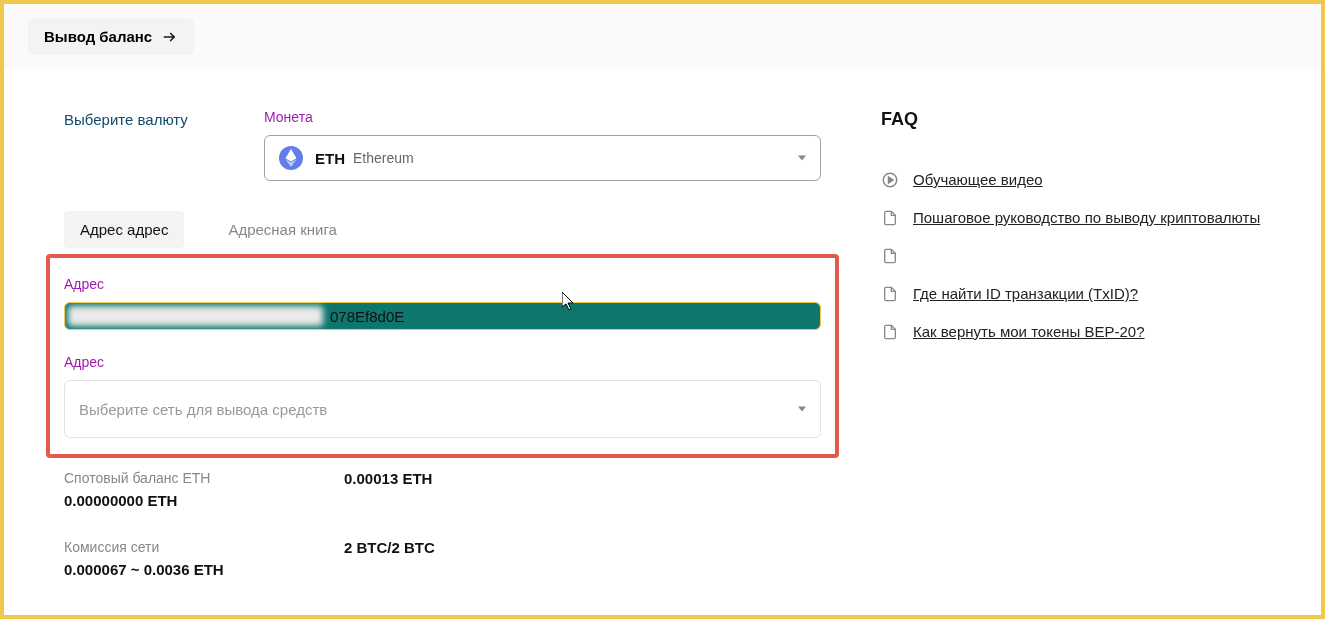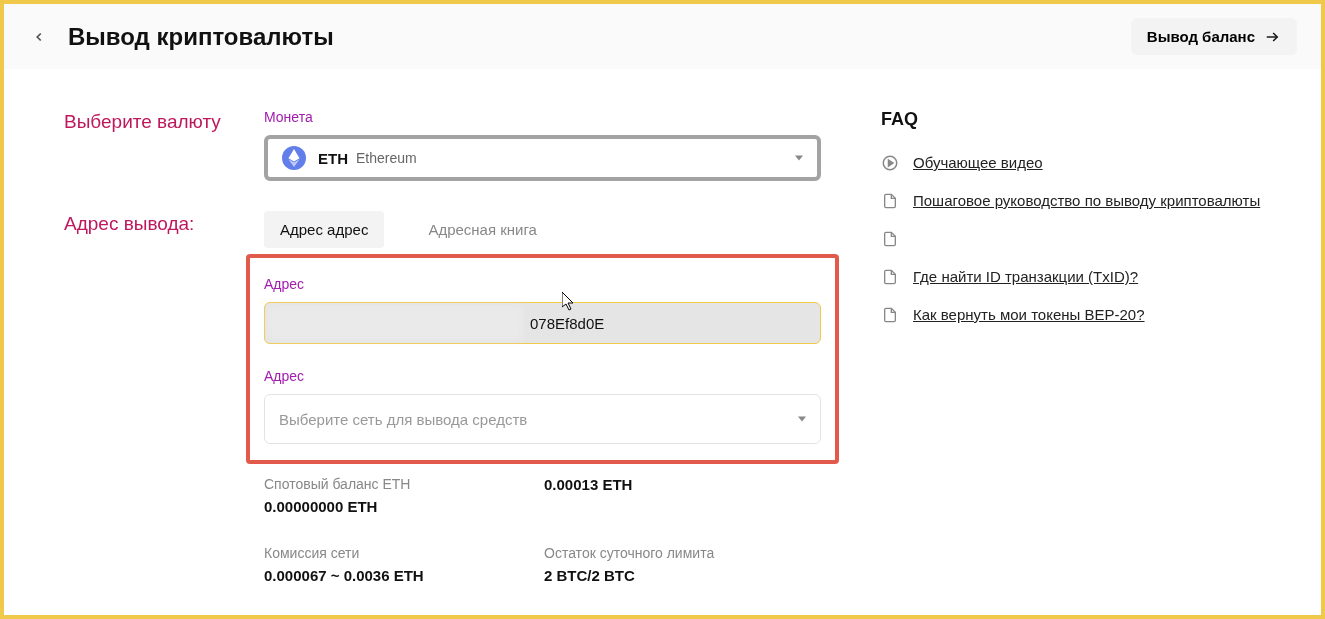--- a/index.html
+++ b/index.html
@@ -12,25 +12,25 @@
   .header-left { display: flex; align-items: center; gap: 18px; }
   .back-btn { width: 22px; height: 22px; display:flex; align-items:center; justify-content:center; cursor:pointer; color:#555; }
   .page-title { font-size: 24px; font-weight: 700; color:#111; }
   .fiat-btn {
     background:#f3f3f4; border:none; border-radius:6px; padding: 10px 16px;
     font-size:15px; font-weight:600; display:flex; align-items:center; gap:8px; cursor:pointer;
   }
   .content { display:flex; padding: 40px 60px 20px 60px; gap: 60px; }
   .main-col { flex: 1; max-width: 820px; }
   .row { display:flex; margin-bottom: 30px; }
-  .row-label { width: 200px; font-size:19px; color:#be185d; padding-top:2px; }
+  .row-label { width: 200px; font-size:15px; color:#0c4a6e; padding-top:2px; }
   .row-body { flex:1; }
   .field-caption { font-size:14px; color:#a21caf; margin-bottom: 10px; }
   .select-box {
-    border:4px solid #a3a3a3; border-radius:6px; height:46px;
+    border:1px solid #a3a3a3; border-radius:6px; height:46px;
     display:flex; align-items:center; padding:0 14px; position:relative; background:#fff;
     cursor:pointer;
   }
   .select-box .coin-icon {
     width:24px; height:24px; border-radius:50%; background:#627eea;
     display:flex; align-items:center; justify-content:center; margin-right:12px;
   }
   .coin-symbol { font-weight:700; font-size:15px; margin-right:8px; color:#111; }
   .coin-name { font-size:14px; color:#666; }
   .caret {
@@ -39,54 +39,46 @@
     border-top:5px solid #888;
   }
   .tabs { display:flex; gap: 28px; margin-bottom: 4px; }
   .tab { font-size:15px; padding:10px 16px; cursor:pointer; color:#888; border-radius:4px; }
   .tab.active { background:#f3f3f4; color:#111; font-weight:500; }
   .highlight-box {
     border:4px solid #e15a4b; border-radius:4px; padding:18px 14px 16px 14px;
     margin-left:-18px; margin-right:-18px; margin-top:6px;
   }
   .addr-input {
-    width:100%; height:42px; border:1px solid #f0c94a; border-radius:6px;
-    padding:0 28px; font-size:15px; color:#111; outline:none; background:#e5e5e5;
+    width:100%; height:28px; border:1px solid #f0c94a; border-radius:6px;
+    padding:0 28px; font-size:15px; color:#111; outline:none; background:#0f766e;
   }
   .addr-wrap { position:relative; }
   .addr-blur {
     position:absolute; left:4px; top:4px; bottom:4px; width:255px;
     background: #eaeaea; filter: blur(3px); border-radius:4px;
   }
-  .net-select { border:1px solid #e3e3e6; border-radius:6px; height:50px; display:flex; align-items:center; padding:0 14px; position:relative; color:#999; font-size:15px; cursor:pointer; background:#fff; }
+  .net-select { border:1px solid #e3e3e6; border-radius:6px; height:58px; display:flex; align-items:center; padding:0 14px; position:relative; color:#999; font-size:15px; cursor:pointer; background:#fff; }
   .section-gap { height: 24px; }
   .stats { display:flex; flex-wrap:wrap; gap: 30px 40px; margin-top: 4px; }
   .stat { width: 240px; }
   .stat-label { font-size:14px; color:#888; margin-bottom:6px; }
   .stat-value { font-size:15px; font-weight:700; color:#111; }
   .faq-col { width: 380px; }
-  .faq-title { font-size:18px; font-weight:700; margin-bottom: 24px; color:#111; }
+  .faq-title { font-size:18px; font-weight:700; margin-bottom: 41px; color:#111; }
   .faq-list { list-style:none; display:flex; flex-direction:column; gap:20px; }
   .faq-item { display:flex; align-items:flex-start; gap:14px; }
   .faq-icon { width:18px; height:18px; color:#888; flex-shrink:0; display:flex; align-items:center; justify-content:center; }
   .faq-link { font-size:15px; color:#222; text-decoration: underline; cursor:pointer; }
   .cursor-img { position:absolute; left:558px; top:288px; pointer-events:none; }
 </style>
 </head>
 <body>
 
 <div class="header">
-  <div class="header-left">
-    <div class="back-btn">
-      <svg width="14" height="14" viewBox="0 0 24 24" fill="none" stroke="currentColor" stroke-width="3">
-          <polyline points="15 18 9 12 15 6"></polyline>
-        </svg>
-    </div>
-    <h1 class="page-title">Вывод криптовалюты</h1>
-  </div>
   <button class="fiat-btn">
     <span>Вывод баланс</span>
     <svg width="18" height="14" viewBox="0 0 24 24" fill="none" stroke="#111" stroke-width="2.5">
         <line x1="3" y1="12" x2="21" y2="12"></line>
         <polyline points="14 5 21 12 14 19"></polyline>
       </svg>
   </button>
 </div>
 
 <div class="content">
@@ -104,21 +96,20 @@
               </svg>
           </div>
           <span class="coin-symbol">ETH</span>
           <span class="coin-name">Ethereum</span>
           <span class="caret"></span>
         </div>
       </div>
     </div>
 
     <div class="row" style="margin-bottom:10px;">
-      <div class="row-label">Адрес вывода:</div>
       <div class="row-body">
         <div class="tabs">
           <div class="tab active">Адрес адрес</div>
           <div class="tab">Адресная книга</div>
         </div>
 
         <div class="highlight-box">
           <div class="field-caption">Адрес</div>
           <div class="addr-wrap">
             <input class="addr-input" style="padding-left: 265px;" value="078Ef8d0E">
@@ -138,21 +129,20 @@
             <div class="stat-value">0.00000000 ETH</div>
           </div>
           <div class="stat">
             <div class="stat-value">0.00013 ETH</div>
           </div>
           <div class="stat">
             <div class="stat-label">Комиссия сети</div>
             <div class="stat-value">0.000067 ~ 0.0036 ETH</div>
           </div>
           <div class="stat">
-            <div class="stat-label">Остаток суточного лимита</div>
             <div class="stat-value">2 BTC/2 BTC</div>
           </div>
         </div>
       </div>
     </div>
 
   </div>
 
   <div class="faq-col">
     <div class="faq-title">FAQ</div>

